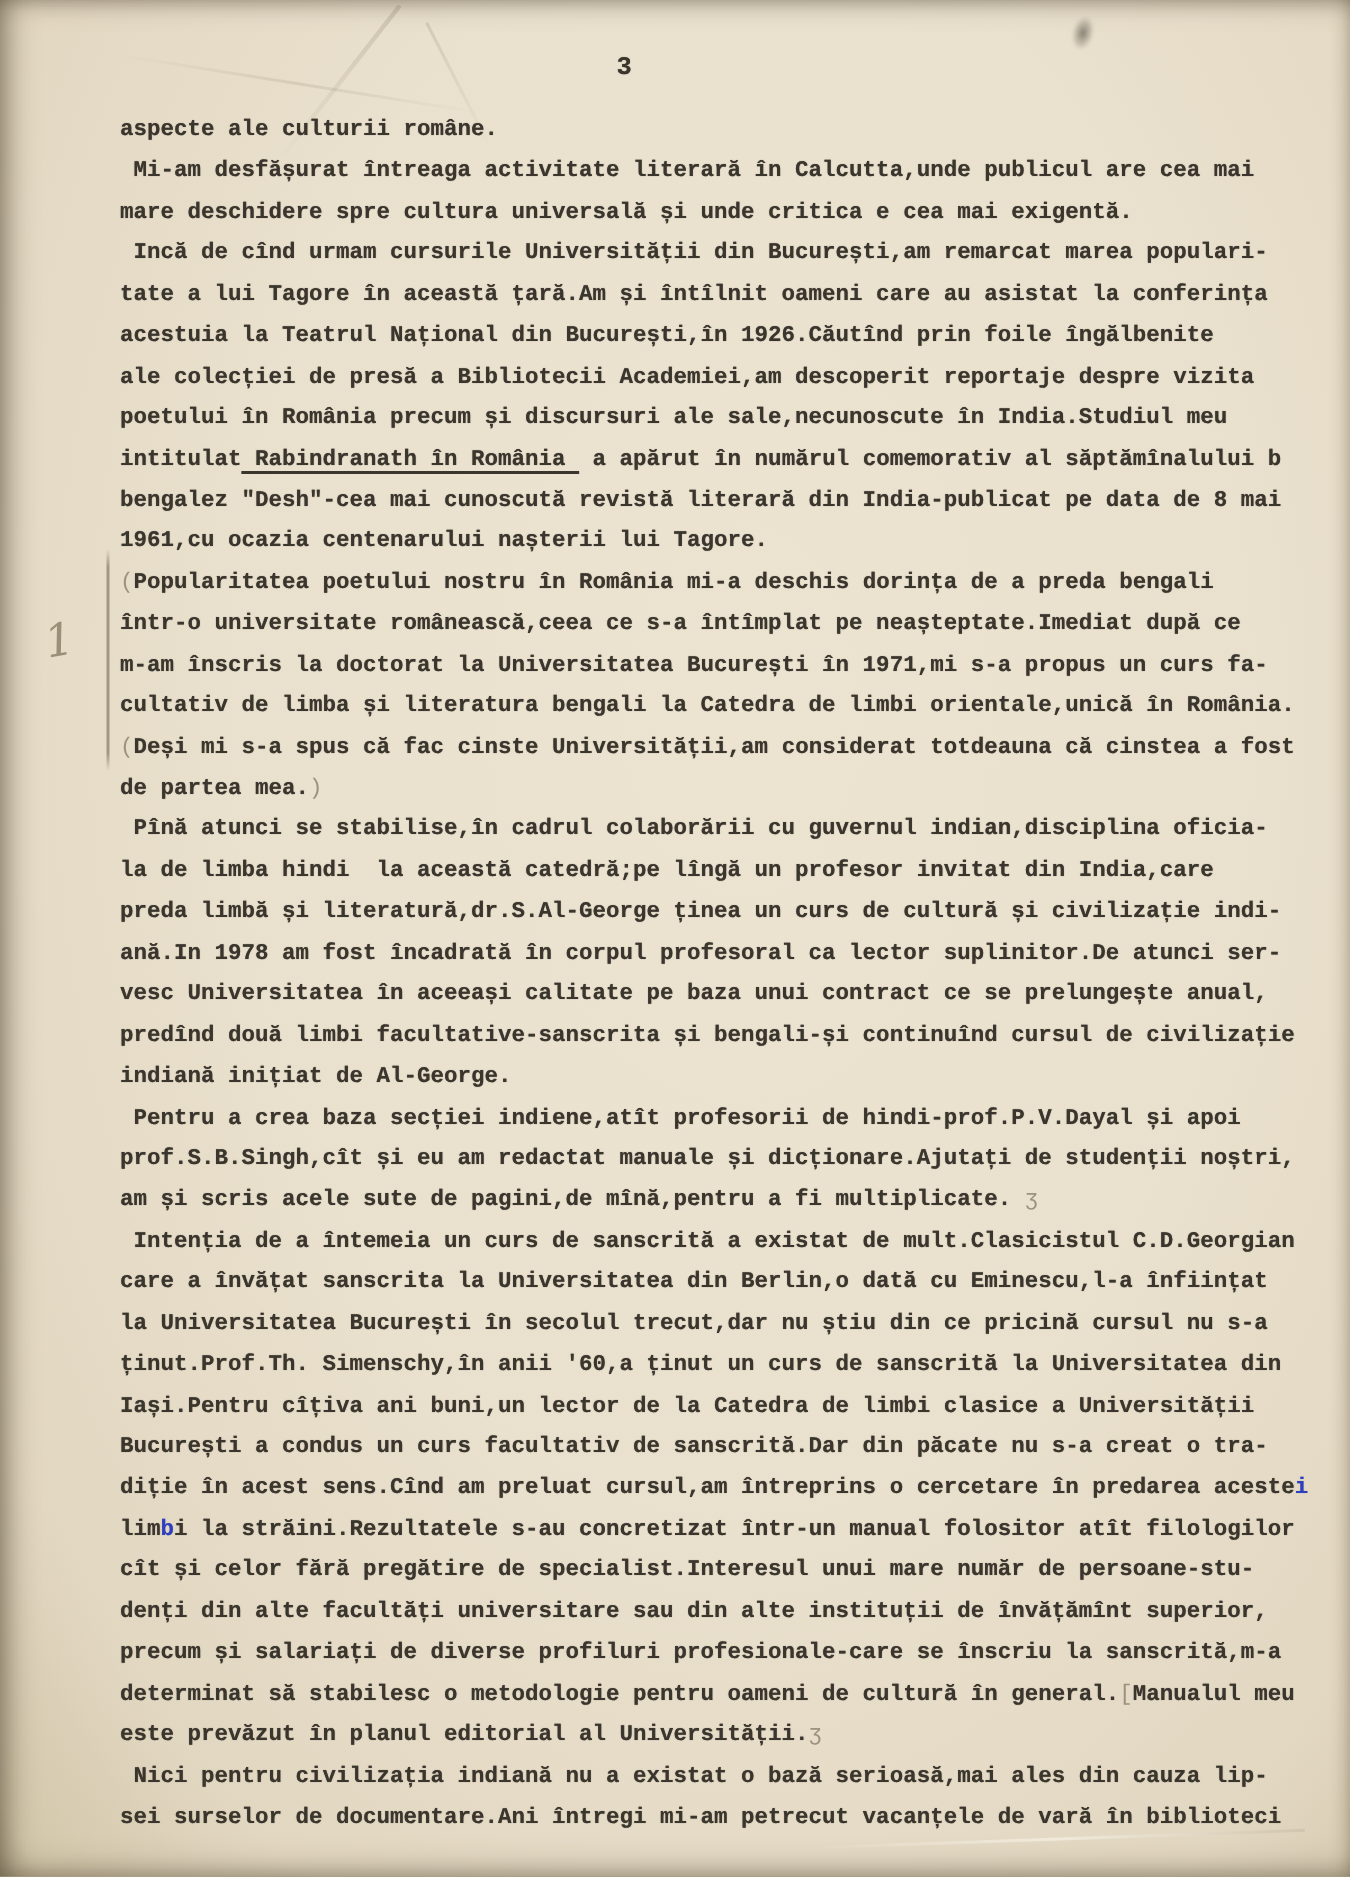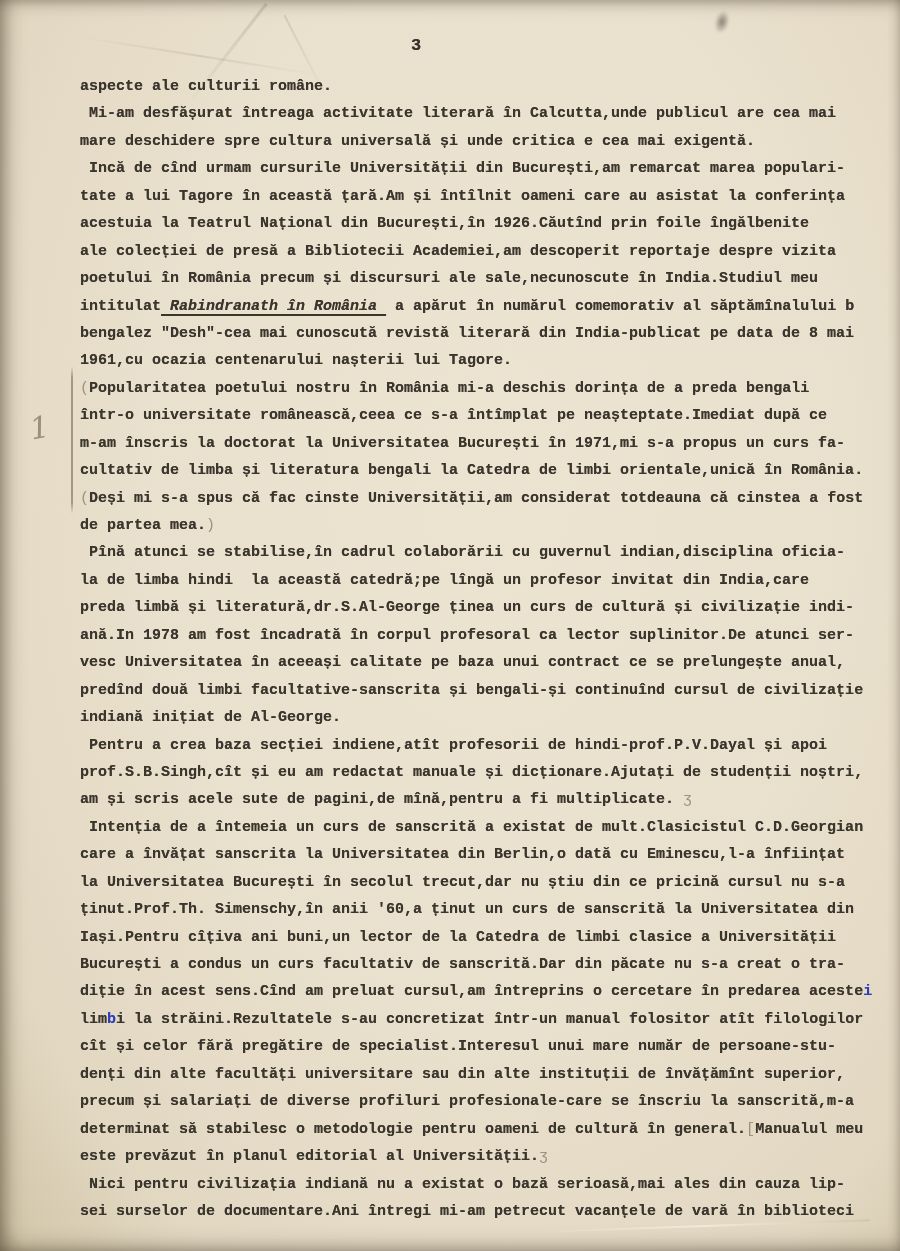--- a/index.html
+++ b/index.html
@@ -37,21 +37,21 @@
     text-shadow:0 0 .6px rgba(40,35,25,.7);
   }
   .text-body{
     position:absolute;left:80px;top:73px;
     font-size:15px;line-height:27.45px;font-weight:bold;
     color:#3a352d;white-space:pre;
     text-shadow:0 0 .6px rgba(40,35,25,.65);
   }
   .line{height:27.45px;}
   .seg{display:inline;}
-  .seg.u{text-decoration:underline;text-underline-offset:4px;text-decoration-thickness:1.5px;font-style:italic;}
+  .seg.u{text-decoration:underline;text-underline-offset:4px;text-decoration-thickness:1.5px;}
   .seg.p{color:#8f8570;font-weight:normal;text-shadow:none;opacity:.85;}
   .seg.b{color:#2e3fbe;text-shadow:0 0 .5px rgba(30,40,160,.6);}
   .margin-one{
     position:absolute;left:30px;top:410px;
     font-family:"DejaVu Serif",serif;font-style:italic;
     font-size:30px;color:#9a8f79;transform:rotate(-10deg);
     text-shadow:none;
   }
   .pencil-vline{
     position:absolute;left:71px;top:366px;width:2px;height:148px;border-radius:2px;

